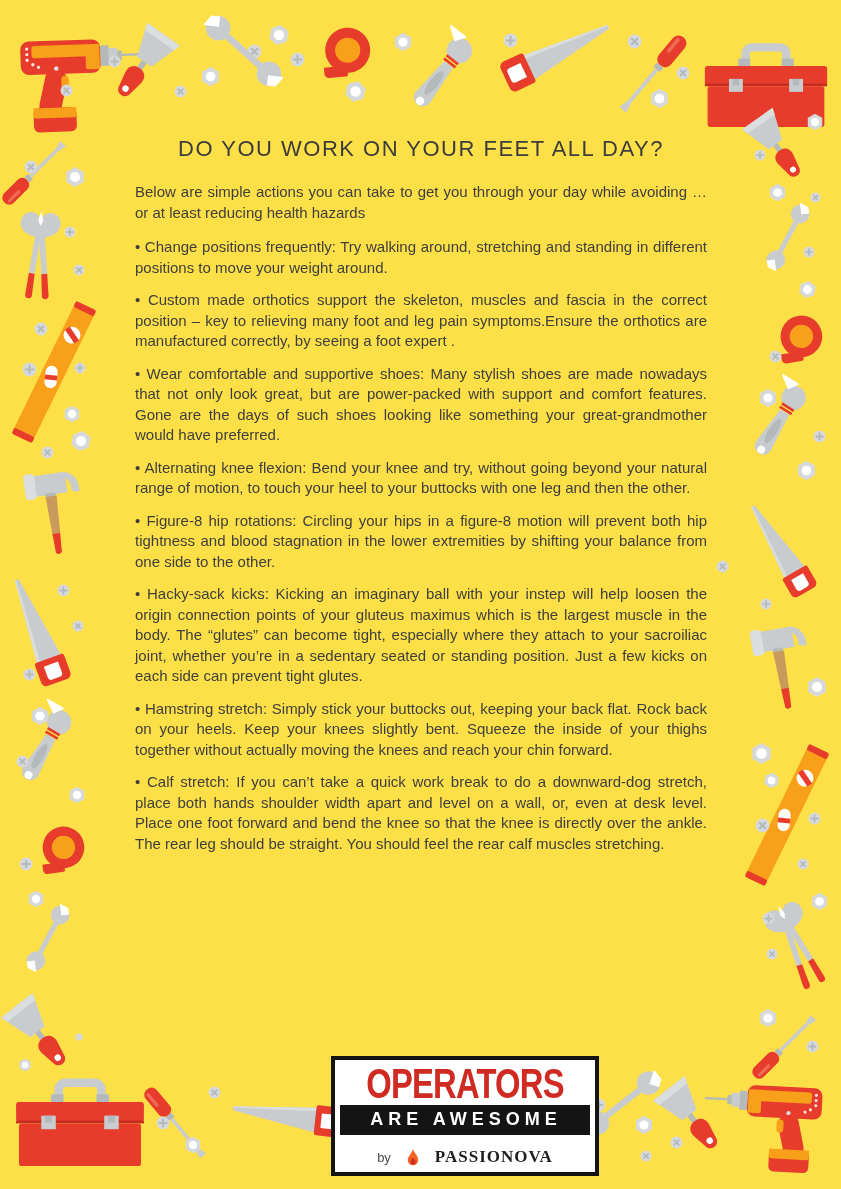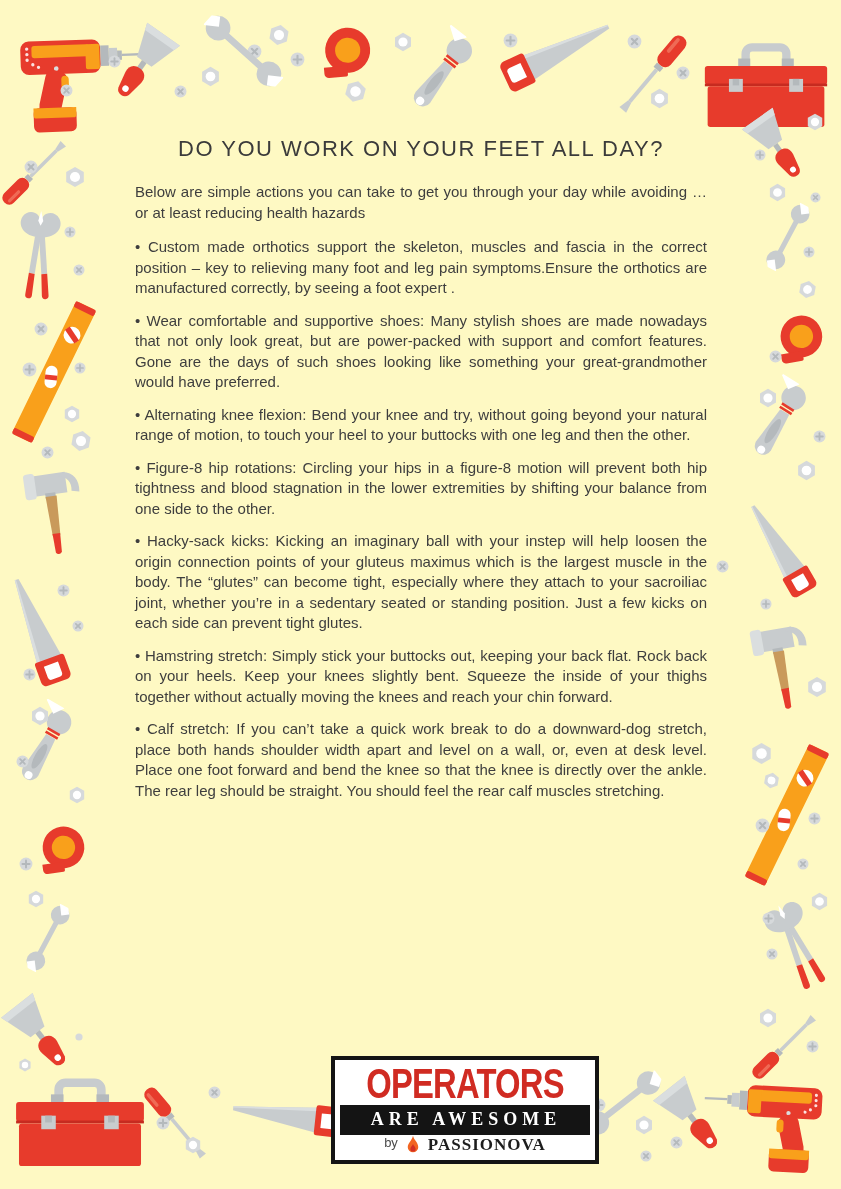--- a/index.html
+++ b/index.html
@@ -1,30 +1,30 @@
 <!DOCTYPE html>
 <html><head>
 <meta charset="utf-8">
 <style>
   html,body{margin:0;padding:0;background:#ffffff;}
-  .page{position:relative;width:841px;height:1189px;margin:0 auto;background:#fef9c3;overflow:hidden;
+  .page{position:relative;width:841px;height:1189px;margin:0 auto;background:#fde047;overflow:hidden;
         font-family:"Liberation Sans", sans-serif;}
   .border-art{position:absolute;inset:0;z-index:1;}
   .tool{position:absolute;transform-origin:center;}
   .content{position:absolute;left:135px;top:136px;width:572px;z-index:2;color:#3e3e3e;}
   .content h1{font-size:22px;font-weight:400;letter-spacing:1.5px;text-align:center;margin:0 0 20px 0;color:#3b3b3b;}
   .content p{font-size:15px;line-height:20.5px;text-align:justify;margin:0 0 12px 0;}
   .content p.intro{margin-bottom:14px;}
   .logo{position:absolute;left:331px;top:1056px;width:268px;box-sizing:border-box;z-index:3;
         background:#ffffff;border:4px solid #141414;padding:3px 5px 4px 5px;text-align:center;}
   .logo-operators{color:#d02b22;font-weight:900;font-size:41px;line-height:40px;letter-spacing:-1px;
         white-space:nowrap;transform:scale(0.80,1.04);transform-origin:center;}
-  .logo-band{background:#141414;color:#ffffff;font-family:Liberation Serif, serif;font-weight:700;
+  .logo-band{background:#141414;color:#ffffff;font-family:Liberation Sans, sans-serif;font-weight:700;
         font-size:18px;letter-spacing:5px;padding:4px 0 5px 2px;margin-top:2px;white-space:nowrap;}
-  .logo-by{display:flex;align-items:flex-start;justify-content:center;gap:8px;padding:0 0 1px 0;}
+  .logo-by{display:flex;align-items:center;justify-content:center;gap:15px;padding:12px 0 1px 0;}
   .logo-by .by{font-size:13px;color:#4a4a4a;}
   .logo-by .brand{font-size:17px;font-weight:700;letter-spacing:1px;color:#1d1d1d;font-family:Liberation Serif, serif;}
   .logo-by svg{width:14px;height:19px;}
   .sprite{position:absolute;width:0;height:0;overflow:hidden;}
 </style>
 </head>
 <body>
 
 <svg class="sprite" aria-hidden="true" xmlns="http://www.w3.org/2000/svg">
   <defs>
@@ -431,20 +431,21 @@
         <use href="#sym-screw"></use>
       </svg>
       <svg class="tool" viewBox="0 0 20 20" style="left: 27px; top: 890px; width: 18px; height: 18px; transform: rotate(0deg);">
         <use href="#sym-nut"></use>
       </svg>
     </div>
 
   <div class="content">
     <h1>DO YOU WORK ON YOUR FEET ALL DAY?</h1>
     <p class="intro">Below are simple actions you can take to get you through your day while avoiding …or at least reducing health hazards</p>
+    <p>• Change positions frequently: Try walking around, stretching and standing in different positions to move your weight around.</p>
     <p>• Custom made orthotics support the skeleton, muscles and fascia in the correct position – key to relieving many foot and leg pain symptoms.Ensure the orthotics are manufactured correctly, by seeing a foot expert .</p>
     <p>• Wear comfortable and supportive shoes: Many stylish shoes are made nowadays that not only look great, but are power-packed with support and comfort features. Gone are the days of such shoes looking like something your great-grandmother would have preferred.</p>
     <p>• Alternating knee flexion: Bend your knee and try, without going beyond your natural range of motion, to touch your heel to your buttocks with one leg and then the other.</p>
     <p>• Figure-8 hip rotations: Circling your hips in a figure-8 motion will prevent both hip tightness and blood stagnation in the lower extremities by shifting your balance from one side to the other.</p>
     <p>• Hacky-sack kicks: Kicking an imaginary ball with your instep will help loosen the origin connection points of your gluteus maximus which is the largest muscle in the body. The “glutes” can become tight, especially where they attach to your sacroiliac joint, whether you’re in a sedentary seated or standing position. Just a few kicks on each side can prevent tight glutes.</p>
     <p>• Hamstring stretch: Simply stick your buttocks out, keeping your back flat. Rock back on your heels. Keep your knees slightly bent. Squeeze the inside of your thighs together without actually moving the knees and reach your chin forward.</p>
     <p>• Calf stretch: If you can’t take a quick work break to do a downward-dog stretch, place both hands shoulder width apart and level on a wall, or, even at desk level. Place one foot forward and bend the knee so that the knee is directly over the ankle. The rear leg should be straight. You should feel the rear calf muscles stretching.</p>
   </div>
 
   <div class="logo">

